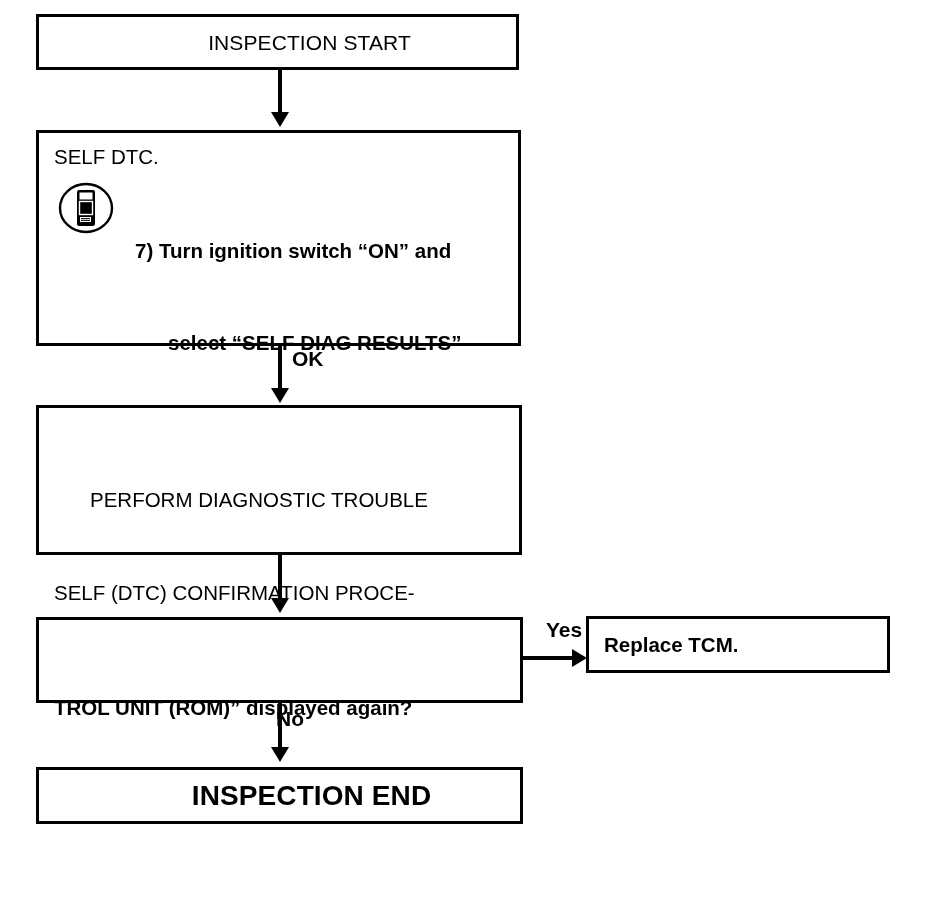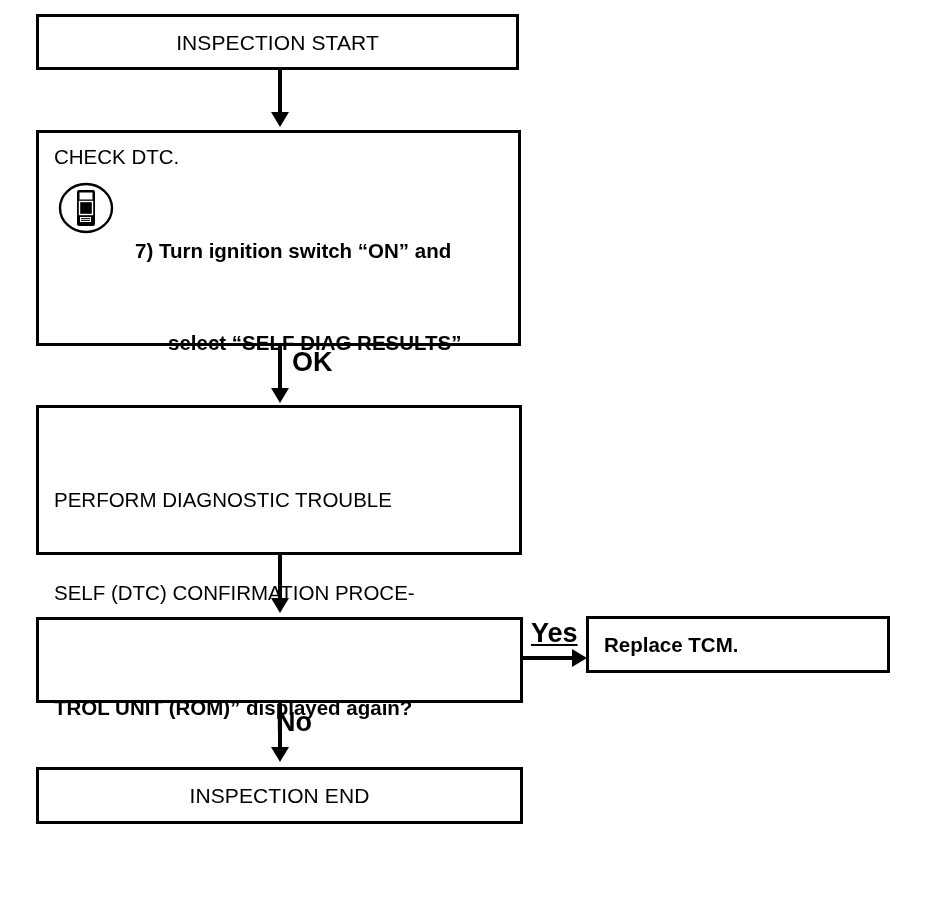--- a/index.html
+++ b/index.html
@@ -32,20 +32,21 @@
     left: 0; top: 0;
     width: 100%;
     height: 100%;
     display: flex;
     flex-direction: column;
     justify-content: center;
   }
   .center {
     align-items: center;
     text-align: right;
+    margin-left: 32px;
   }
   .txt {
     font-size: 20.5px;
     line-height: 29px;
     white-space: pre;
     letter-spacing: 0.1px;
   }
 
   
   #box-start {
@@ -101,21 +102,21 @@
     font-size: 20.5px;
     line-height: 31px;
     font-weight: bold;
     white-space: pre;
   }
 
   
   #box-end {
     left: 36px; top: 767px; width: 487px; height: 57px;
   }
-  #box-end .txt { font-size: 21px; font-weight: normal; }
+  #box-end .txt { font-size: 28px; font-weight: bold; }
 
   
   #box-replace {
     left: 586px; top: 616px; width: 304px; height: 57px;
   }
   #box-replace .pad {
     position: absolute;
     left: 15px; top: 50%;
     transform: translateY(-50%);
     font-size: 20.5px;
@@ -143,41 +144,41 @@
   }
   .arrow-head-r {
     position: absolute;
     width: 0; height: 0;
     border-top: 9px solid transparent;
     border-bottom: 9px solid transparent;
     border-left: 15px solid #000;
   }
   .edge-label {
     position: absolute;
-    font-size: 27px;
+    font-size: 21px;
     font-weight: bold;
     white-space: pre;
   }
 </style>
 </head>
 <body>
 
 <div id="canvas">
 
   <div class="box" id="box-start">
     <div class="box-inner center">
       <span class="txt">INSPECTION START</span>
     </div>
   </div>
 
   <div class="arrow-v" style="left:278px; top:70px; height:45px;"></div>
   <div class="arrow-head-d" style="left:271px; top:112px;"></div>
 
   <div class="box" id="box-check-dtc">
-    <div id="check-dtc-title">CHECK DTC.</div>
+    <div id="check-dtc-title">SELF DTC.</div>
 
     <div id="consult-icon">
       <svg viewBox="0 0 56 52" width="56" height="52" xmlns="http://www.w3.org/2000/svg">
         <ellipse cx="28" cy="26" rx="26" ry="24" fill="#fff" stroke="#000" stroke-width="2.4"></ellipse>
         <rect x="19" y="8" width="18" height="36" rx="2" fill="#000"></rect>
         <rect x="21.5" y="10.5" width="13" height="7" fill="#fff"></rect>
         <rect x="21.5" y="19.5" width="13" height="13" fill="#000" stroke="#fff" stroke-width="1.4"></rect>
         <rect x="22" y="35" width="11" height="5" fill="#fff"></rect>
         <line x1="23" y1="36.6" x2="32" y2="36.6" stroke="#000" stroke-width="1"></line>
         <line x1="23" y1="38.4" x2="32" y2="38.4" stroke="#000" stroke-width="1"></line>
@@ -191,39 +192,39 @@
       <span class="ln">2) Touch “ERASE”.</span>
     </div>
   </div>
 
   <div class="arrow-v" style="left:278px; top:346px; height:45px;"></div>
   <div class="arrow-head-d" style="left:271px; top:388px;"></div>
   <div class="edge-label" style="left:292px; top:347px;">OK</div>
 
   <div class="box" id="box-perform">
     <div class="pad">
-      <span class="ln" style="display:block;">PERFORM DIAGNOSTIC TROUBLE</span>
+      <span class="ln" style="display:block;margin-left:36px;">PERFORM DIAGNOSTIC TROUBLE</span>
       <span class="ln" style="display:block;">SELF (DTC) CONFIRMATION PROCE-</span>
       <span class="ln" style="display:block;">DURE.</span>
       <span class="ln" id="perform-see" style="display:block;">See previous image</span>
     </div>
   </div>
 
   <div class="arrow-v" style="left:278px; top:555px; height:45px;"></div>
   <div class="arrow-head-d" style="left:271px; top:598px;"></div>
 
   <div class="box" id="box-decision">
     <div class="pad">
       <span style="display:block;">TROL UNIT (ROM)” displayed again?</span>
     </div>
   </div>
 
   <div class="arrow-h" style="left:523px; top:656px; width:54px;"></div>
   <div class="arrow-head-r" style="left:572px; top:649px;"></div>
-  <div class="edge-label" style="left:531px; top:618px;text-decoration:underline;">Yes</div>
+  <div class="edge-label" style="left:546px; top:618px;">Yes</div>
 
   <div class="box" id="box-replace">
     <div class="pad">Replace TCM.</div>
   </div>
 
   <div class="arrow-v" style="left:278px; top:703px; height:47px;"></div>
   <div class="arrow-head-d" style="left:271px; top:747px;"></div>
   <div class="edge-label" style="left:276px; top:707px;">No</div>
 
   <div class="box" id="box-end">

